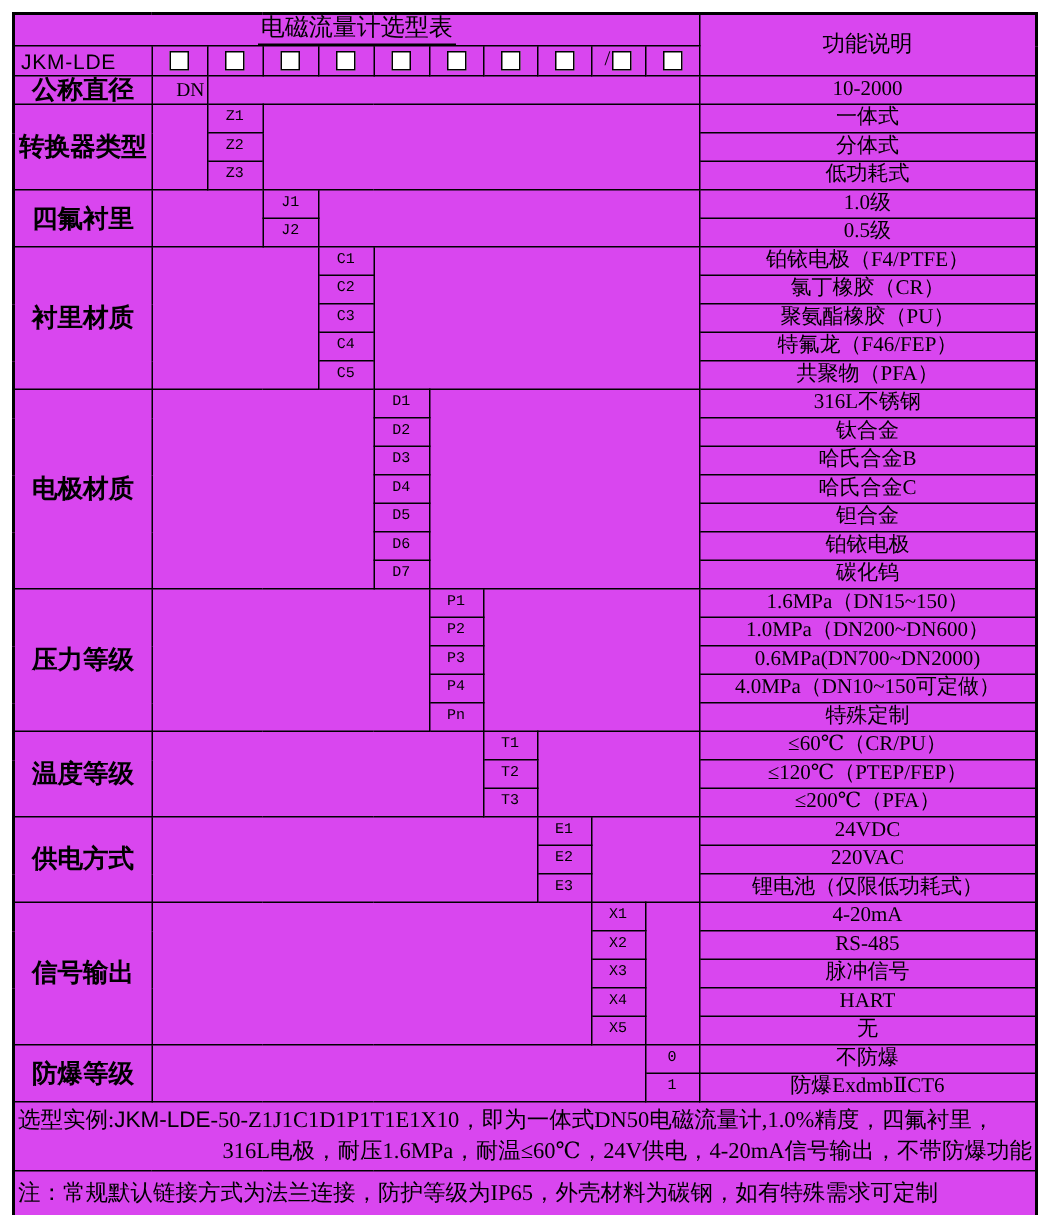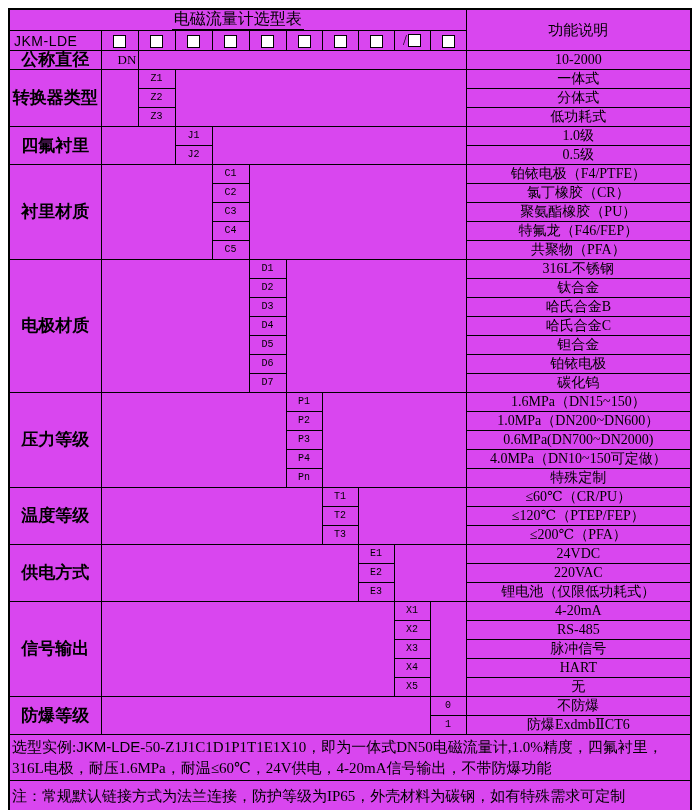--- a/index.html
+++ b/index.html
@@ -18,21 +18,21 @@
   .lbl{font-size:17px;font-weight:bold;}
   .sans{font-family:"Liberation Sans","DejaVu Sans",sans-serif;font-weight:400;}
   .mono{font-family:"Liberation Mono","DejaVu Sans Mono",monospace;}
   .modelCell{text-align:left;padding-left:4px;font-size:14px;letter-spacing:.5px;}
   .dnCell{text-align:left;padding-left:16px;font-size:13px;font-family:Liberation Serif, serif;}
   .code{font-size:10px;}
   .desc{font-size:14px;}
   .box{display:inline-block;width:11px;height:11px;border:1px solid #000;vertical-align:middle;background:#fff;}
   .slash{font-size:14px;vertical-align:middle;padding-right:1px;}
   .exCell{text-align:left;font-size:15px;line-height:21px;padding:1px 2px;margin-top:11px;}
-  .exCell .l2{text-align:left;}
+  .exCell .l2{text-align:right;}
   .noteCell{text-align:left;font-size:15px;padding:2px;}
 </style>
 </head>
 <body>
 
 <div class="wrap">
 <table>
   <colgroup>
     <col style="width:92px">
         <col style="width:37px">

